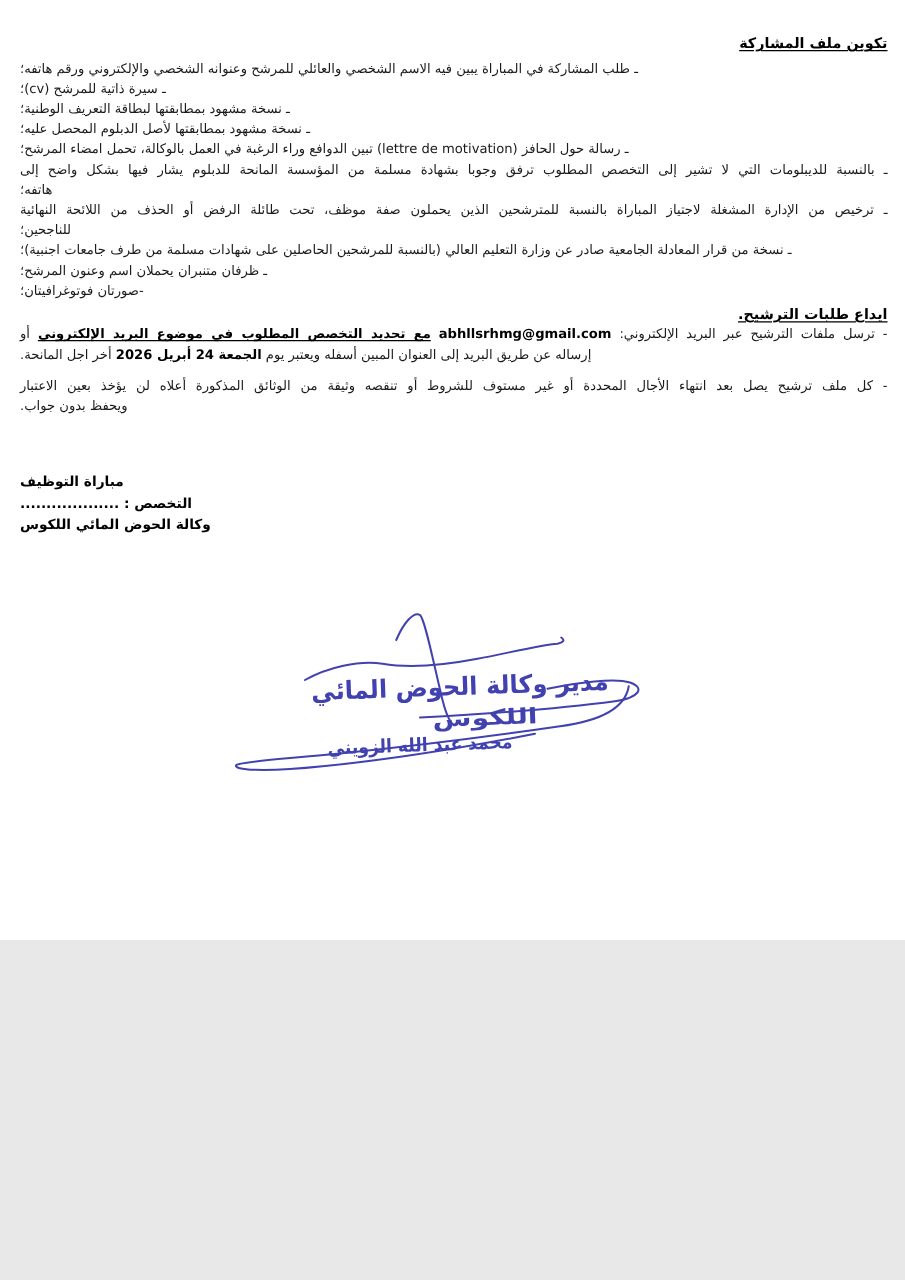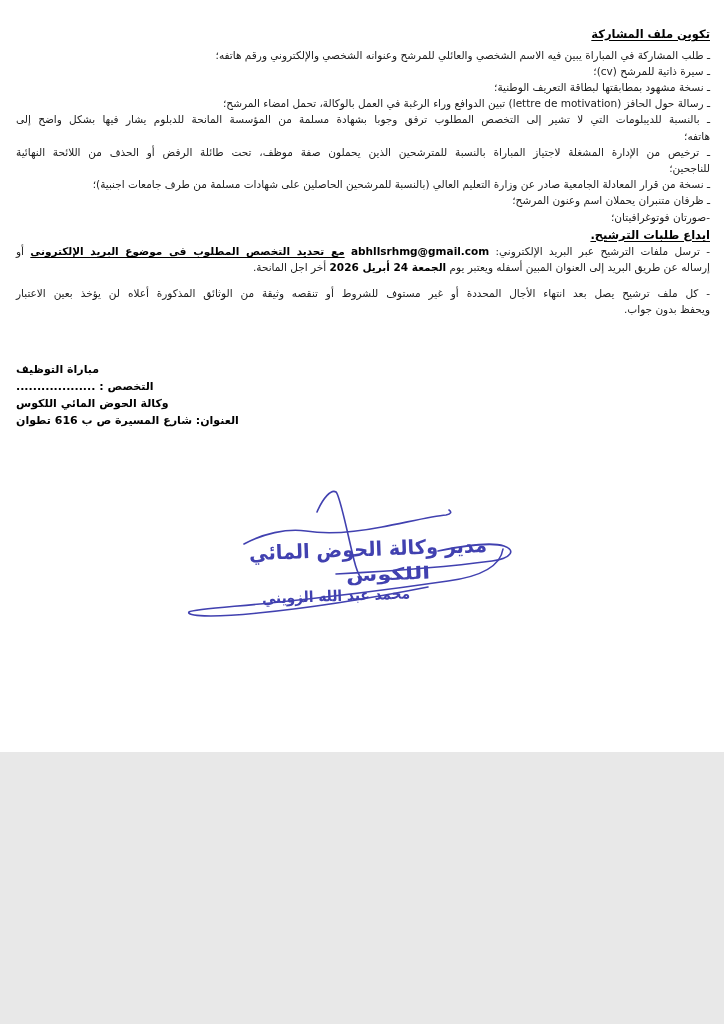--- a/index.html
+++ b/index.html
@@ -16,21 +16,21 @@
     color:#1b1b1b;
   }
   .content{
     position:absolute;
     top:26px;left:16px;right:14px;
     direction:rtl;
     font-size:10.5px;
   }
   .line{
     direction:rtl;
-    text-align:right;
+    text-align:left;
     line-height:16.2px;
     white-space:nowrap;
   }
   .just{
     text-align:justify;
     text-align-last:justify;
   }
   .h{
     font-size:11.5px;
     font-weight:bold;
@@ -74,20 +74,21 @@
 <body>
 
 <div class="page">
   <div class="content">
 
     <div class="h">تكوين ملف المشاركة</div>
 
     <div class="line">ـ طلب المشاركة في المباراة يبين فيه الاسم الشخصي والعائلي للمرشح وعنوانه الشخصي والإلكتروني ورقم هاتفه؛</div>
     <div class="line">ـ سيرة ذاتية للمرشح (cv)؛</div>
     <div class="line">ـ نسخة مشهود بمطابقتها لبطاقة التعريف الوطنية؛</div>
+    <div class="line">ـ نسخة مشهود بمطابقتها لأصل الدبلوم المحصل عليه؛</div>
     <div class="line">ـ رسالة حول الحافز (lettre de motivation) تبين الدوافع وراء الرغبة في العمل بالوكالة، تحمل امضاء المرشح؛</div>
     <div class="line just">ـ بالنسبة للديبلومات التي لا تشير إلى التخصص المطلوب ترفق وجوبا بشهادة مسلمة من المؤسسة المانحة للدبلوم يشار فيها بشكل واضح إلى</div>
     <div class="line">هاتفه؛</div>
     <div class="line just">ـ ترخيص من الإدارة المشغلة لاجتياز المباراة بالنسبة للمترشحين الذين يحملون صفة موظف، تحت طائلة الرفض أو الحذف من اللائحة النهائية</div>
     <div class="line">للناجحين؛</div>
     <div class="line">ـ نسخة من قرار المعادلة الجامعية صادر عن وزارة التعليم العالي (بالنسبة للمرشحين الحاصلين على شهادات مسلمة من طرف جامعات اجنبية)؛</div>
     <div class="line">ـ ظرفان متنبران يحملان اسم وعنون المرشح؛</div>
     <div class="line">-صورتان فوتوغرافيتان؛</div>
 
     <div class="h h2">ايداع طلبات الترشيح.</div>
@@ -104,21 +105,20 @@
       <span>أخر اجل المانحة.</span>
     </div>
 
     <div class="line just p2">- كل ملف ترشيح يصل بعد انتهاء الأجال المحددة أو غير مستوف للشروط أو تنقصه وثيقة من الوثائق المذكورة أعلاه لن يؤخذ بعين الاعتبار</div>
     <div class="line">ويحفظ بدون جواب.</div>
 
     <div class="center-block">
       <div class="cline">مباراة التوظيف</div>
       <div class="cline">التخصص : ...................</div>
       <div class="cline">وكالة الحوض المائي اللكوس</div>
-      <div class="cline">العنوان: شارع المسيرة ص ب 616  تطوان</div>
     </div>
   </div>
 
   <svg class="sig" viewBox="0 0 724 1024">
     <g fill="none" stroke-width="1.6" stroke-linecap="round" stroke-linejoin="round" stroke="#4141b0">
       <path d="M317,512 C323,498 331,489 336,492 C340,495 348,536 354,560 C356,568 358,574 361,578"></path>
       <path d="M244,544 C262,534 287,528 306,531 C330,535 356,532 382,527 C404,523 432,516 446,515 C451,514 452,512 449,510"></path>
       <path d="M438,551 C462,546 492,542 504,546 C516,550 512,558 492,561 C455,566 410,570 336,574"></path>
       <path d="M503,549 C500,568 478,577 448,581 C400,588 330,597 270,603 C230,607 193,609 189,612 C186,616 210,618 258,613 C320,607 382,596 428,587"></path>
     </g>

